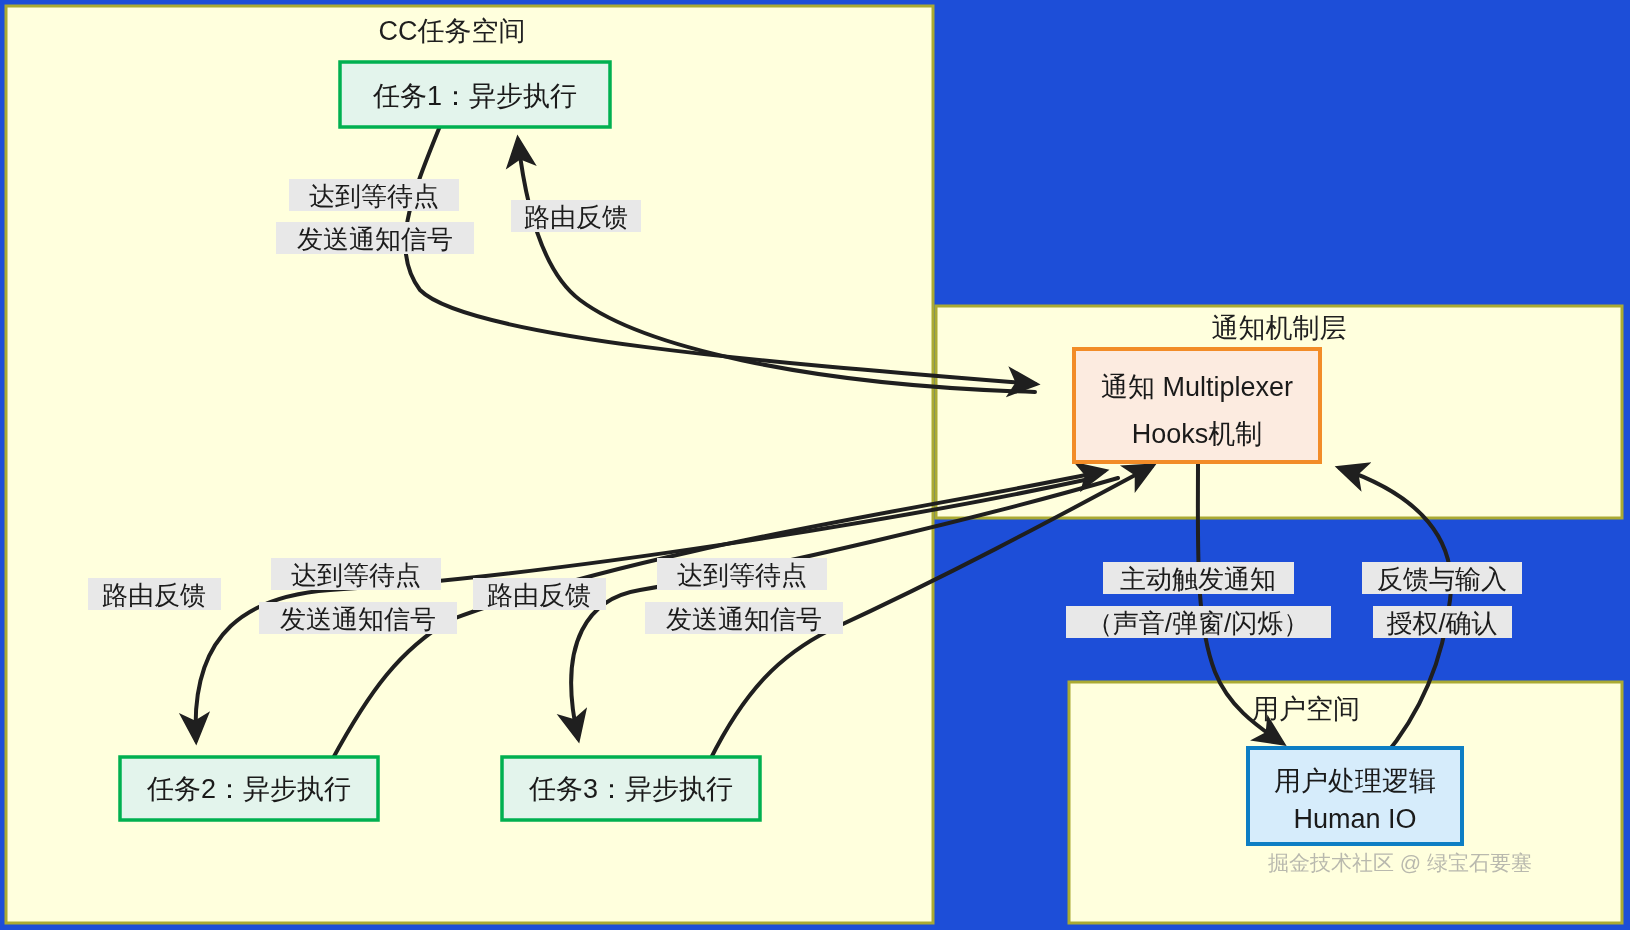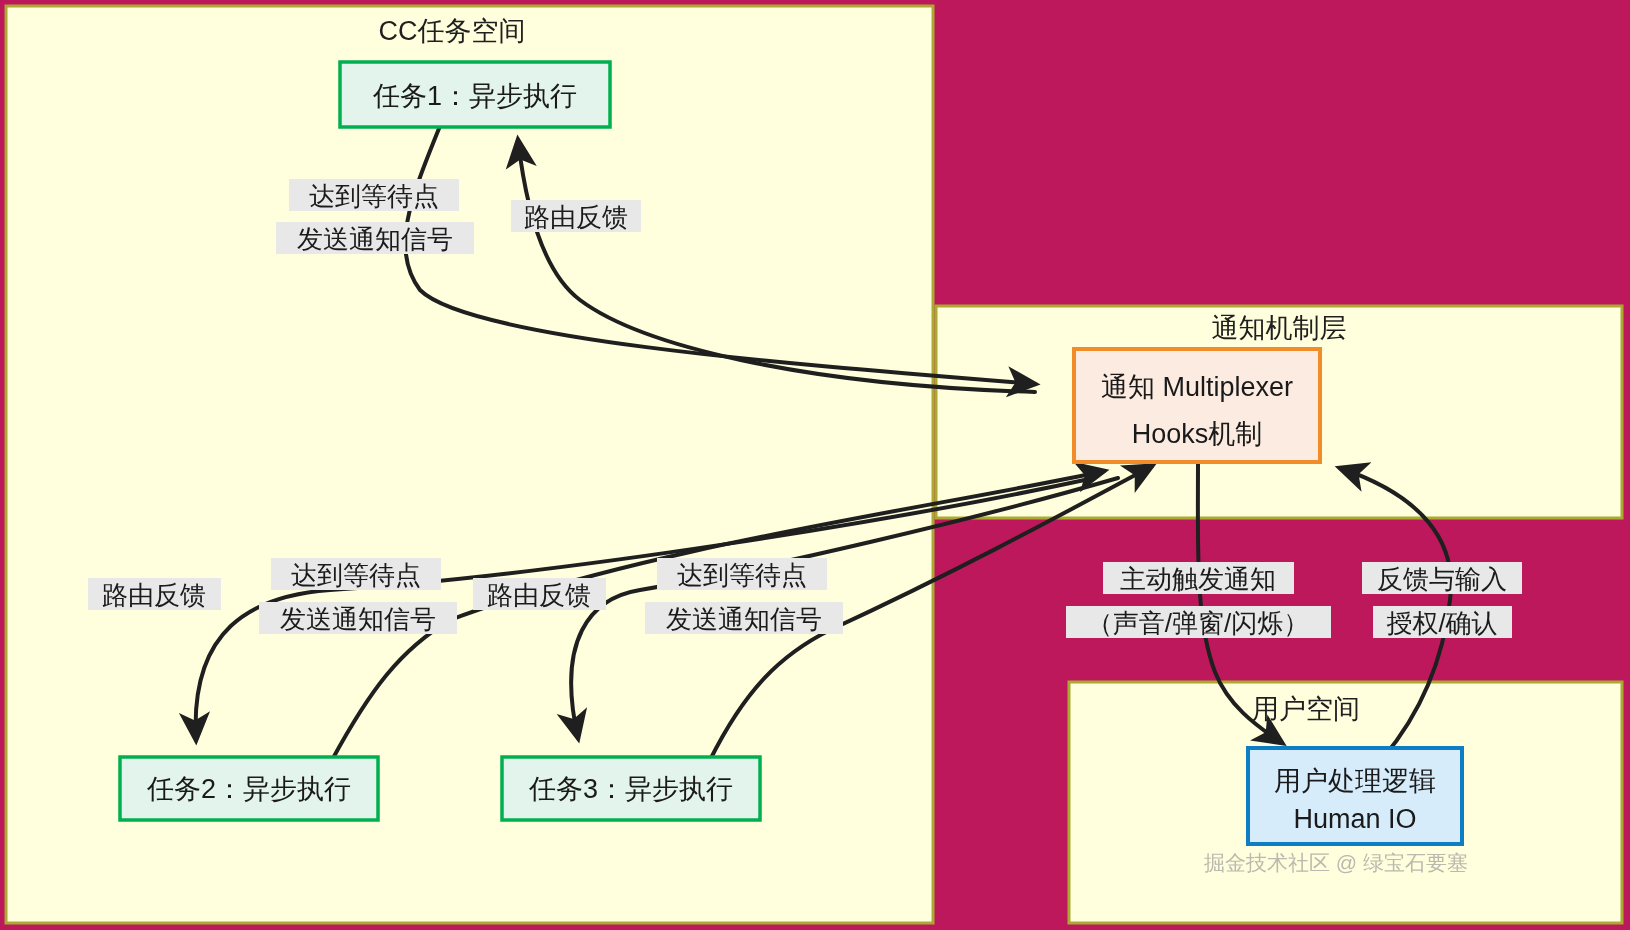--- a/index.html
+++ b/index.html
@@ -4,21 +4,21 @@
 <style>
   html, body {
     margin: 0;
     padding: 0;
     background: #ffffff;
   }
   #stage {
     position: relative;
     width: 1630px;
     height: 930px;
-    background: #be185d;
+    background: #1d4ed8;
     overflow: hidden;
     font-family: "Liberation Sans", "DejaVu Sans", sans-serif;
   }
   svg.layer {
     position: absolute;
     inset: 0;
     width: 1630px;
     height: 930px;
   }
   .cluster-rect {
@@ -191,15 +191,15 @@
     </g>
 
     <g>
       <rect class="edge-label-bg" x="1362" y="562" width="160" height="32"></rect>
       <text class="edge-label-text" x="1442" y="588">反馈与输入</text>
       <rect class="edge-label-bg" x="1373" y="606" width="139" height="32"></rect>
       <text class="edge-label-text" x="1442" y="632">授权/确认</text>
     </g>
   </svg>
 
-  <div class="watermark" style="left:1204px; top:849px;">掘金技术社区 @ 绿宝石要塞</div>
+  <div class="watermark" style="left:1268px; top:849px;">掘金技术社区 @ 绿宝石要塞</div>
 
 </div>
 
 </body></html>

